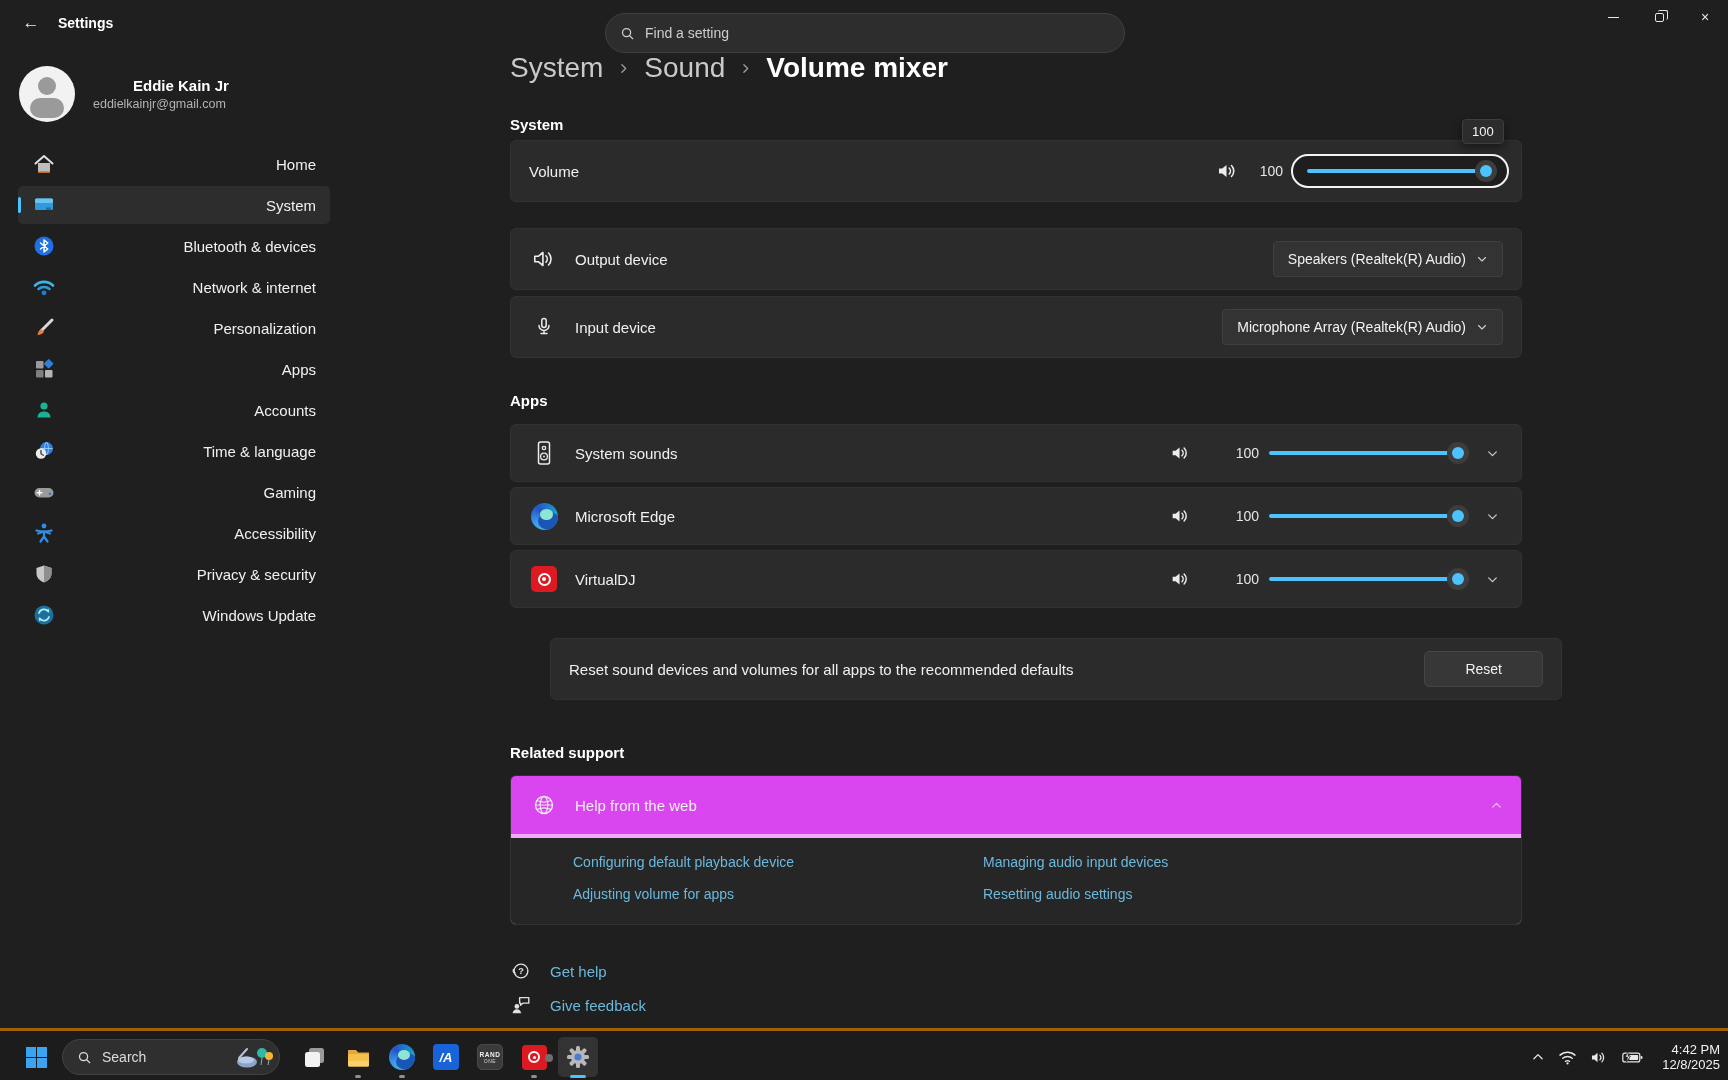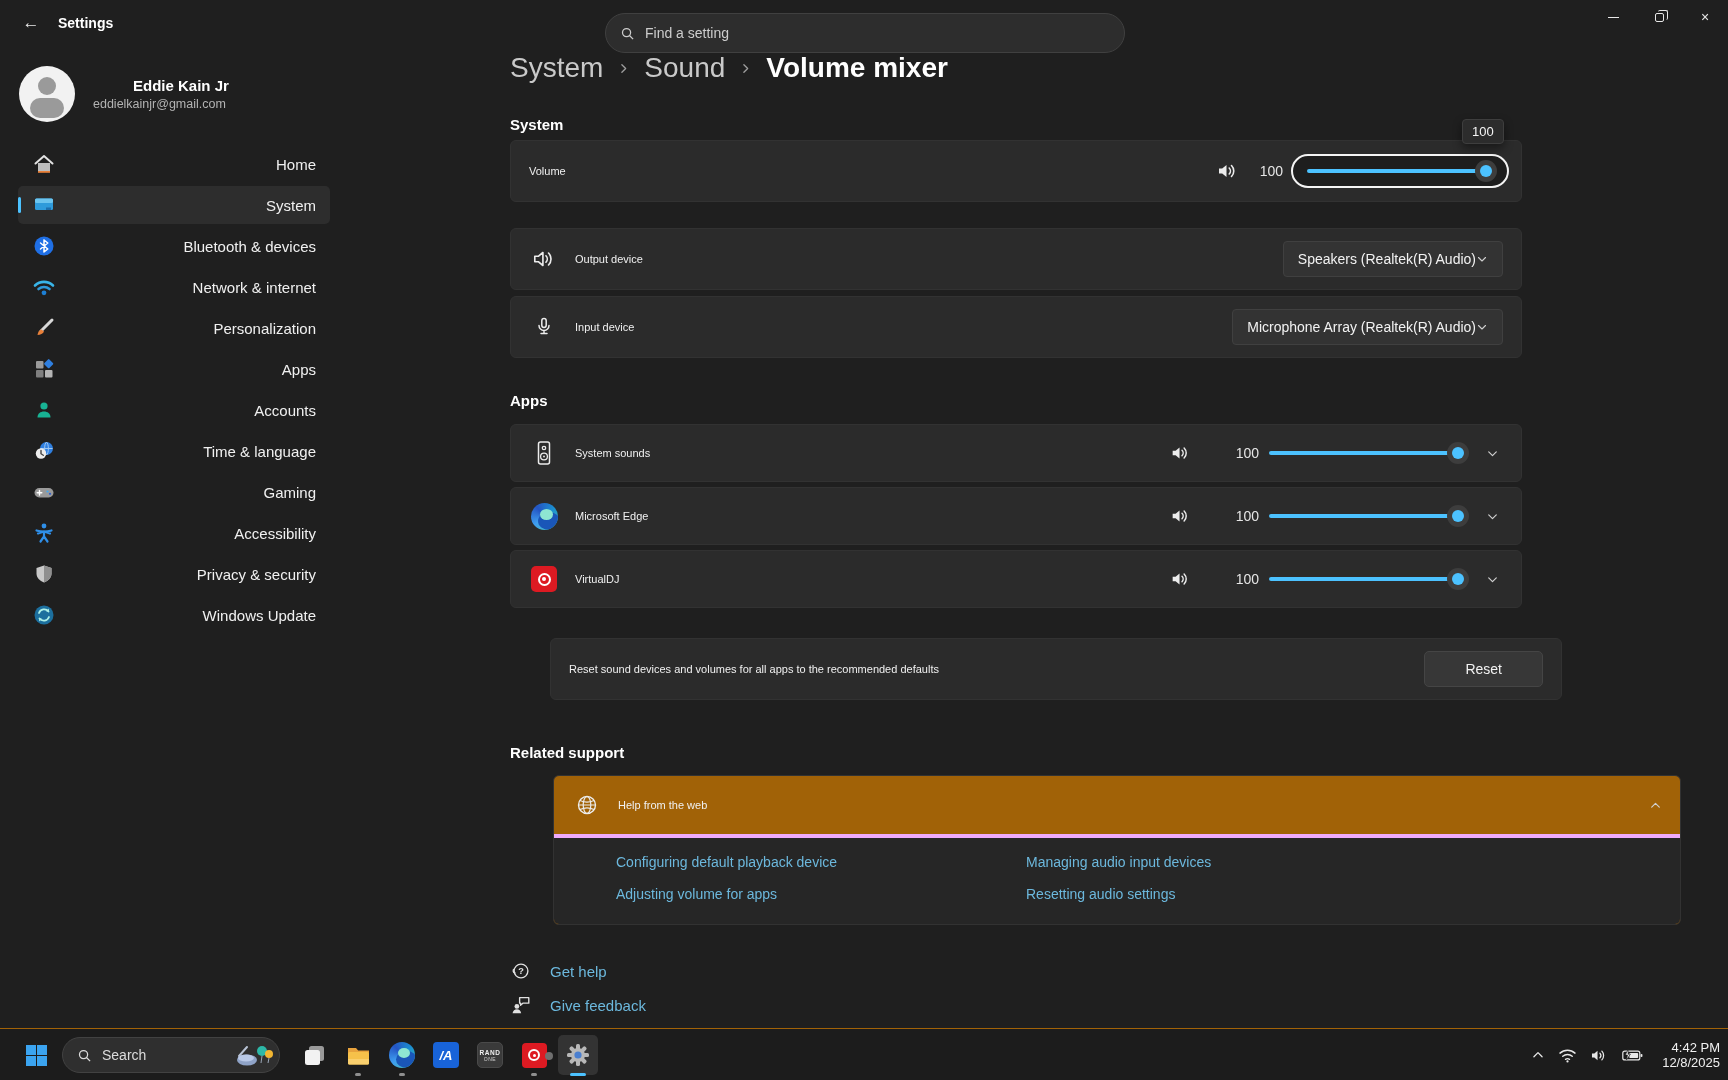--- a/index.html
+++ b/index.html
@@ -44,60 +44,60 @@
   
   .content { position:absolute; left:510px; top:48px; width:1012px; height:980px; }
   .breadcrumb { position:absolute; left:0; top:4px; display:flex; align-items:center; gap:14px; }
   .crumb { font-size:28px; color:#c9c9c9; cursor:pointer; }
   .crumb.current { color:#ffffff; font-weight:700; cursor:default; }
 
   .sec-header { position:absolute; left:0; font-size:15px; font-weight:700; color:#fff; }
 
   .card { position:absolute; left:0; width:1012px; background:#2b2b2b; border:1px solid #323232;
     border-radius:6px; display:flex; align-items:center; padding:0 18px; }
-  .row-label { font-size:11px; color:#f0f0f0; }
+  .row-label { font-size:15px; color:#f0f0f0; }
   .spacer { flex:1; }
 
   .slider { position:relative; height:22px; }
   .slider .track { position:absolute; left:0; right:0; top:9px; height:4px; border-radius:2px; background:#4cc2ff; }
   .slider .thumb { position:absolute; right:-4px; top:0; width:22px; height:22px; border-radius:50%;
     background:#3d3d3d; display:flex; align-items:center; justify-content:center; cursor:pointer; }
   .slider .thumb i { width:12px; height:12px; border-radius:50%; background:#4cc2ff; }
 
   .vol-num { width:32px; text-align:right; font-size:14px; color:#e6e6e6; }
 
   .focus-pill { border:2px solid #f4f4f4; background:#1e1e1e; border-radius:17px; height:34px;
     display:flex; align-items:center; padding:0 14px; margin-right:-6px; }
   .focus-pill .slider { width:186px; }
 
   .tooltip { position:absolute; left:1462px; top:119px; background:#2c2c2c; border:1px solid #3e3e3e;
     border-radius:4px; padding:4px 9px; font-size:13px; color:#f4f4f4; box-shadow:0 4px 10px rgba(0,0,0,.45); z-index:5; }
 
   .drop-btn { height:36px; background:#333333; border:1px solid #404040; border-radius:4px;
-    display:flex; align-items:center; gap:0; padding:0 14px; font-size:14px; color:#f2f2f2; cursor:pointer; }
+    display:flex; align-items:center; gap:10px; padding:0 14px; font-size:14px; color:#f2f2f2; cursor:pointer; }
 
   .app-icon-slot { width:30px; display:flex; justify-content:center; margin-right:16px; }
   .chev-btn { margin-left:16px; display:flex; align-items:center; justify-content:center; width:22px; height:22px; cursor:pointer; }
 
   .reset-btn { height:36px; padding:0 40px; background:#373737; border:1px solid #454545; border-radius:5px;
     font-size:14px; color:#f2f2f2; display:flex; align-items:center; cursor:pointer; }
 
-  .help-card { position:absolute; left:0; top:727px; width:1128px; background:#a16207;
-    border:1px solid #323232; border-radius:6px; overflow:hidden;margin-left:43px; }
+  .help-card { position:absolute; left:0; top:727px; width:1012px; background:#d946ef;
+    border:1px solid #323232; border-radius:6px; overflow:hidden; }
   .help-head { height:58px; display:flex; align-items:center; padding:0 18px; }
   .help-body { background:#262626; border-top:4px solid #f0abfc; padding:16px 0 22px 62px;
     display:grid; grid-template-columns:410px auto; row-gap:16px; }
   .weblink { font-size:14px; color:#6cb8dd; cursor:pointer; }
 
   .foot-link { position:absolute; display:flex; align-items:center; gap:18px; }
   .foot-link .txt { font-size:15px; color:#6cb8dd; cursor:pointer; }
 
   
   .taskbar { position:absolute; left:0; top:1028px; width:1728px; height:52px; background:#1c1c1c;
-    border-top:1px solid #a16207; }
+    border-top:3px solid #a16207; }
   .tb-left { position:absolute; left:14px; top:0; height:52px; display:flex; align-items:center; }
   .tb-slot { width:44px; height:48px; display:flex; flex-direction:column; align-items:center; justify-content:center;
     position:relative; cursor:pointer; }
   .run-dot { position:absolute; bottom:3px; left:50%; transform:translateX(-50%); width:6px; height:3px;
     border-radius:2px; background:#8f8f8f; }
   .run-dot.active { width:16px; background:#4cc2ff; }
   .tb-slot.active-app { }
   .tb-slot.active-app .bg { position:absolute; left:2px; top:4px; width:40px; height:40px; background:#333333; border-radius:5px; }
   .tb-search { width:218px; height:36px; background:#2f2f2f; border:1px solid #424242; border-radius:18px;
     margin:0 12px 0 4px; display:flex; align-items:center; padding:0 6px 0 14px; gap:10px; cursor:pointer; }

